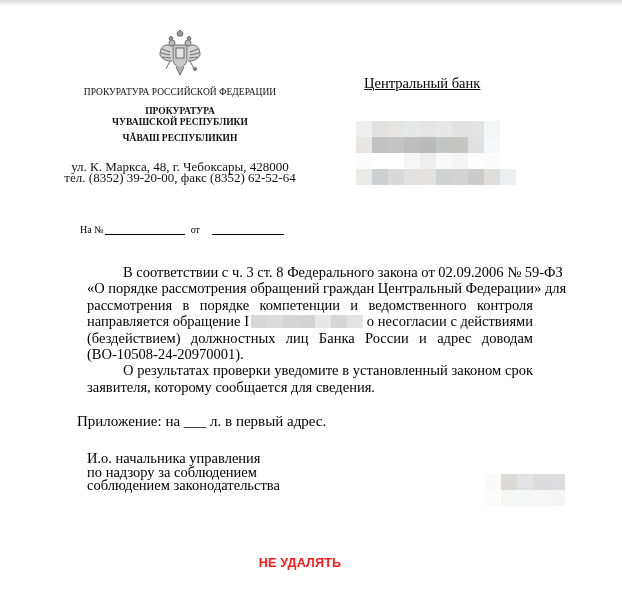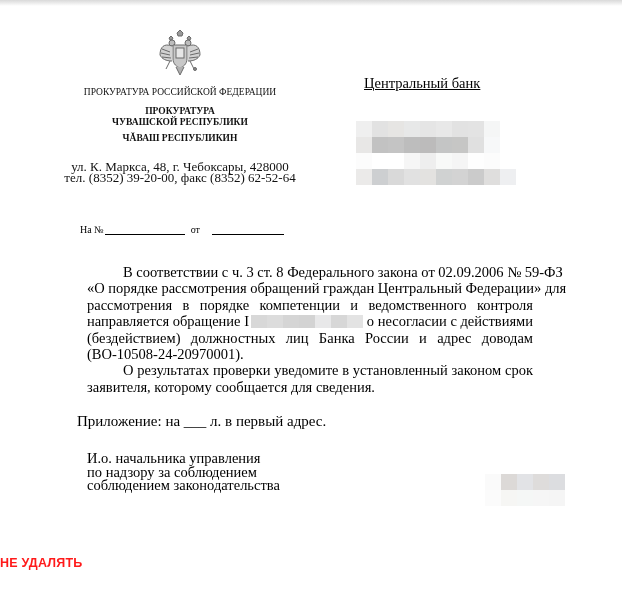--- a/index.html
+++ b/index.html
@@ -117,20 +117,21 @@
     .sig-blur {
       left: 485px; top: 474px;
       grid-template-columns: repeat(5, 16px);
       grid-template-rows: repeat(2, 16px);
     }
 
     .stamp {
       position: absolute;
       left: 0; top: 556px;
       width: 600px;
+      text-align: center;
       font-family: "Liberation Sans", "DejaVu Sans", sans-serif;
       font-weight: bold;
       font-size: 12.5px;
       color: #ff1a1a;
       letter-spacing: 0.2px;
     }
   </style>
 </head>
 <body>
 

